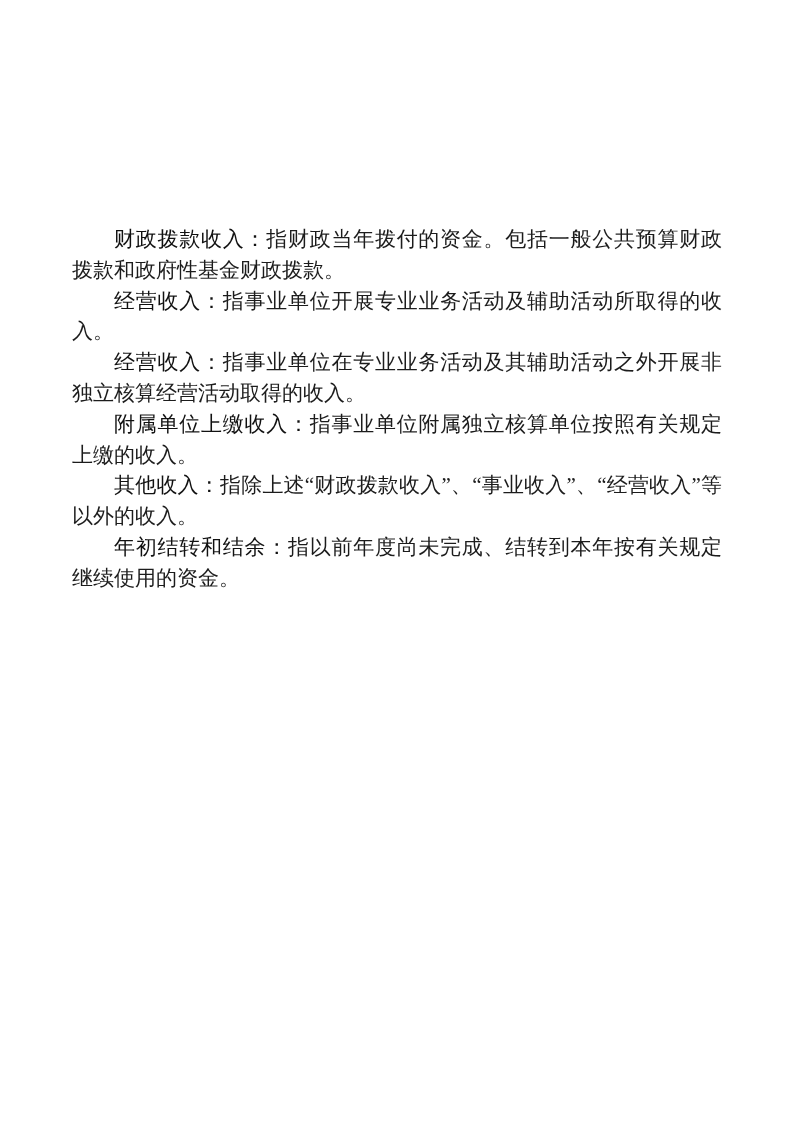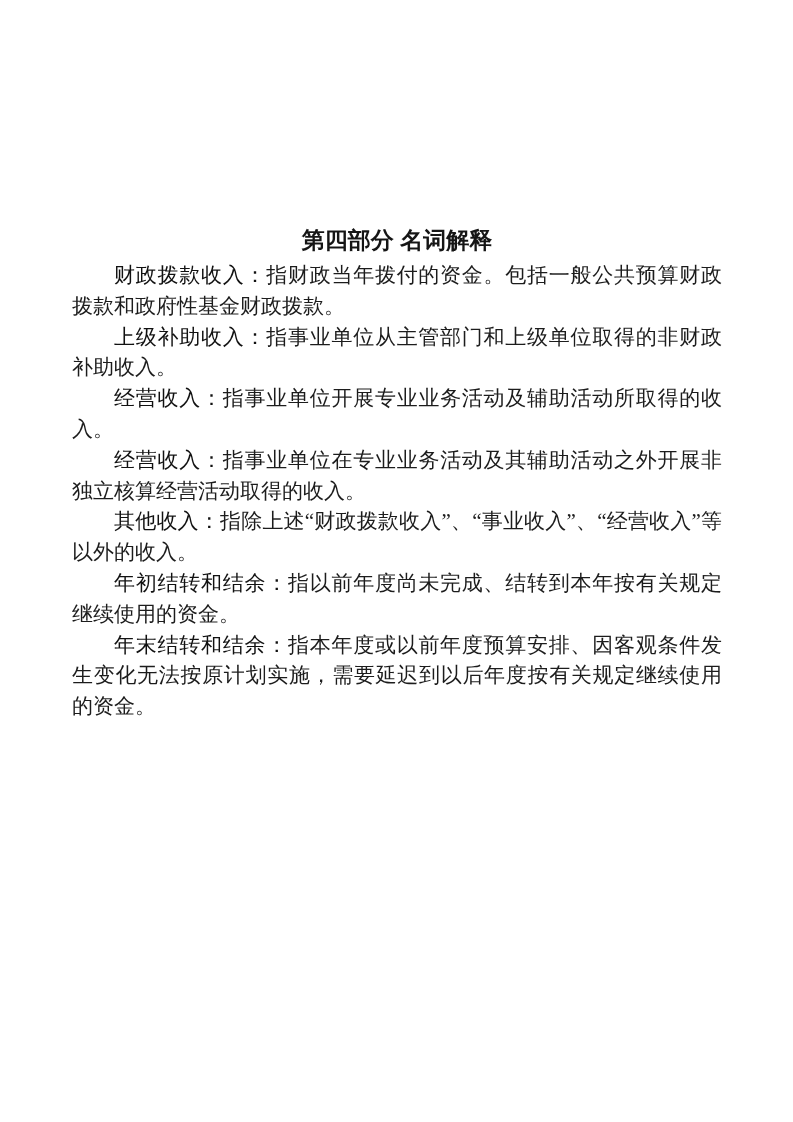--- a/index.html
+++ b/index.html
@@ -45,32 +45,30 @@
   }
   .definition {
     font-weight: normal;
   }
 </style>
 </head>
 <body>
 
 <div class="page">
   <div class="content">
-    <h1 class="doc-title">第四部分 名词解释</h1>
 
     <p class="para"><span class="term">财政拨款收入：</span><span class="definition">指财政当年拨付的资金。包括一般公共预算财政拨款和政府性基金财政拨款。</span></p>
 
-    <p class="para"><span class="term">上级补助收入：</span><span class="definition">指事业单位从主管部门和上级单位取得的非财政补助收入。</span></p>
 
     <p class="para"><span class="term">经营收入：</span><span class="definition">指事业单位开展专业业务活动及辅助活动所取得的收入。</span></p>
 
     <p class="para"><span class="term">经营收入：</span><span class="definition">指事业单位在专业业务活动及其辅助活动之外开展非独立核算经营活动取得的收入。</span></p>
 
+    <p class="para"><span class="term">附属单位上缴收入：</span><span class="definition">指事业单位附属独立核算单位按照有关规定上缴的收入。</span></p>
 
     <p class="para"><span class="term">其他收入：</span><span class="definition">指除上述“财政拨款收入”、“事业收入”、“经营收入”等以外的收入。</span></p>
 
 
     <p class="para"><span class="term">年初结转和结余：</span><span class="definition">指以前年度尚未完成、结转到本年按有关规定继续使用的资金。</span></p>
 
 
-    <p class="para"><span class="term">年末结转和结余：</span><span class="definition">指本年度或以前年度预算安排、因客观条件发生变化无法按原计划实施，需要延迟到以后年度按有关规定继续使用的资金。</span></p>
   </div>
 </div>
 
 </body></html>

